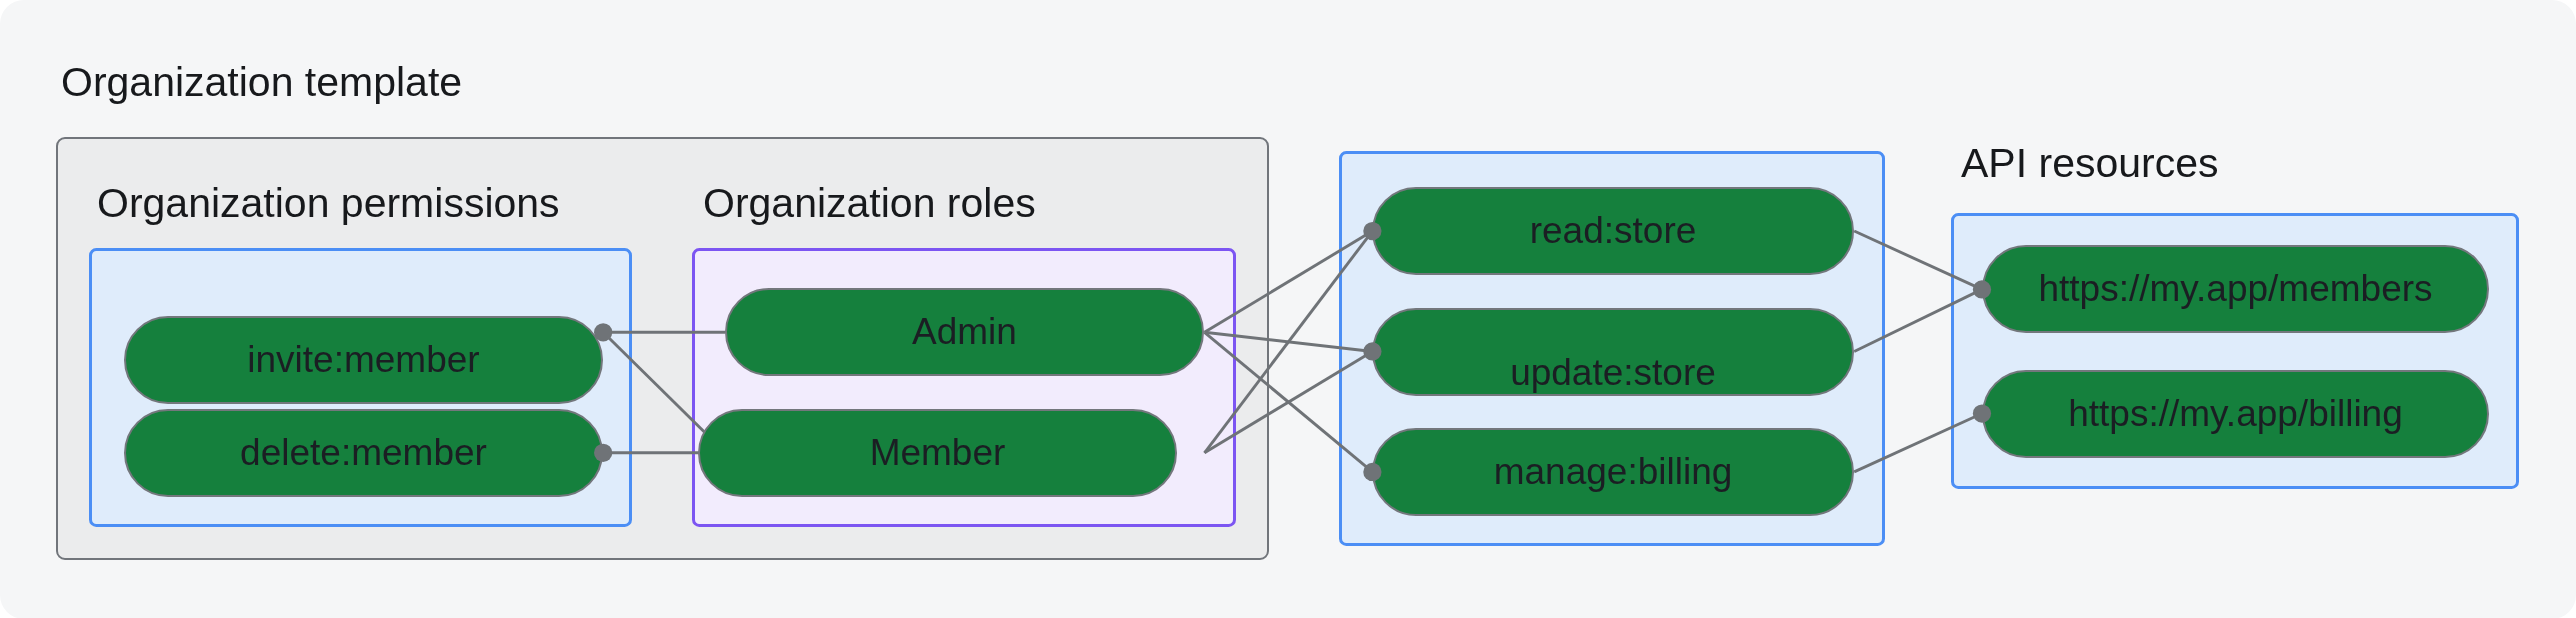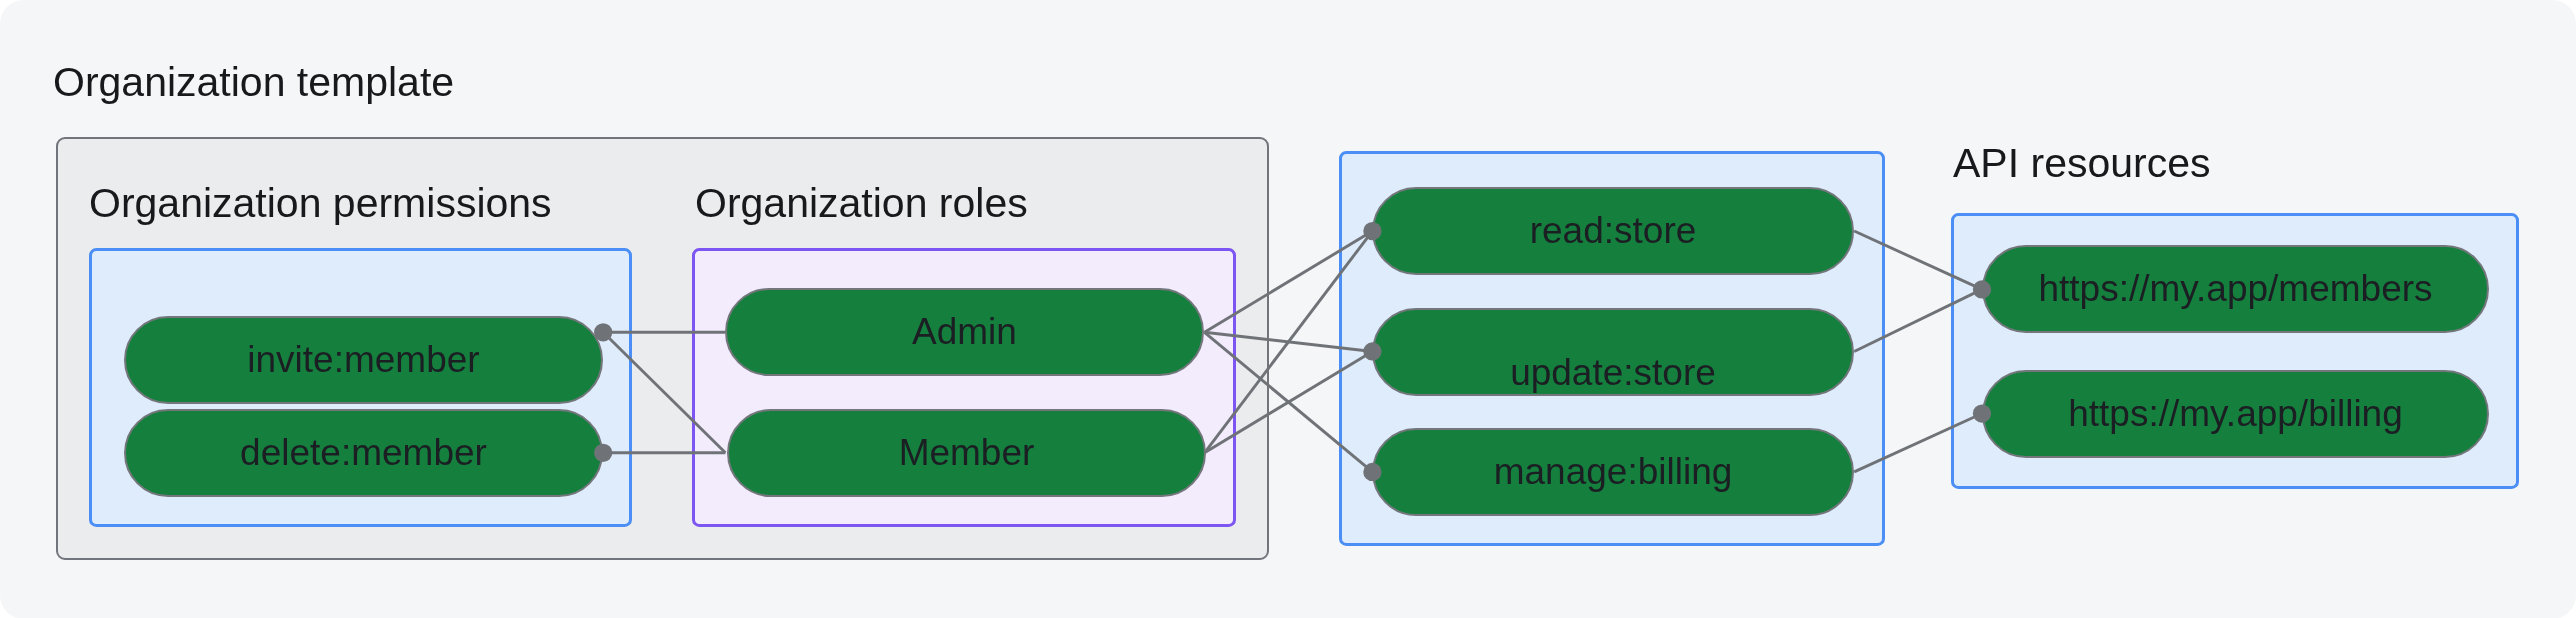--- a/index.html
+++ b/index.html
@@ -45,20 +45,21 @@
     border: 3.7px solid var(--purple-border);
     border-radius: 7.3px;
   }
 
   .label {
     position: absolute;
     font-size: 41px;
     line-height: 1.2;
     color: var(--text);
     white-space: nowrap;
+    margin-left: 8px;
   }
 
   .pill {
     position: absolute;
     height: 88px;
     background: #15803d;
     border: 2.7px solid var(--node-border);
     border-radius: 44px;
     display: flex;
     align-items: center;
@@ -88,21 +89,21 @@
 
   #title-label           { left: 53px;   top: 58px;  }
   #org-permissions-label { left: 89px;   top: 179px; }
   #org-roles-label       { left: 695px;  top: 179px; }
   #permissions-label     { left: 1340px; top: 78px;  }
   #api-resources-label   { left: 1953px; top: 139px; }
 
   #node-invite  { left: 124px;  top: 288px; width: 479px; margin-top: 28px; }
   #node-delete  { left: 124px;  top: 409px; width: 479px; text-align: right; }
   #node-admin   { left: 725px;  top: 288px; width: 479px; text-align: right; }
-  #node-member  { left: 727px;  top: 409px; width: 479px; justify-content: center; }
+  #node-member  { left: 698px;  top: 409px; width: 479px; justify-content: center; }
   #node-read    { left: 1372px; top: 187px; width: 482px; }
   #node-update  { left: 1372px; top: 308px; width: 482px; align-items: flex-end; }
   #node-manage  { left: 1372px; top: 428px; width: 482px; }
   #node-members-url { left: 1982px; top: 245px; width: 507px; justify-content: center; }
   #node-billing-url { left: 1982px; top: 370px; width: 507px; }
 </style>
 </head>
 <body>
 
 <div class="canvas">

